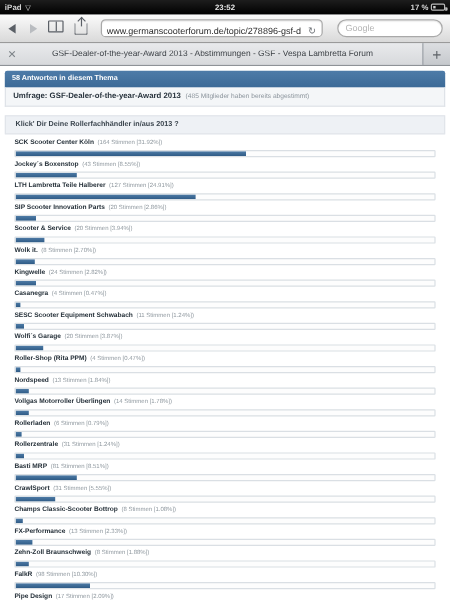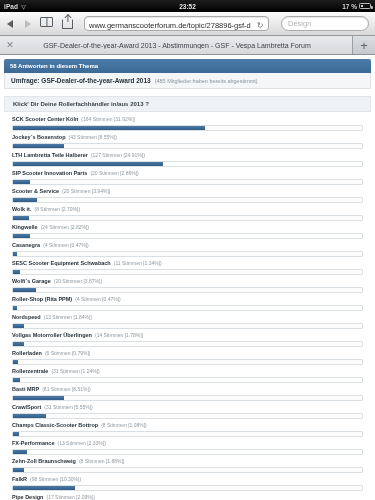--- a/index.html
+++ b/index.html
@@ -186,21 +186,21 @@
       <div class="book-icon"></div>
     </div>
   <div class="ico-btn">
       <div class="share-icon"></div>
     </div>
   <div class="urlbar">
     <span class="url-text">www.germanscooterforum.de/topic/278896-gsf-d</span>
     <span class="reload-icon">↻</span>
   </div>
   <div class="searchbar">
-    <span class="search-ph">Design</span>
+    <span class="search-ph">Google</span>
   </div>
 </div>
 
 <div class="tabbar">
   <div class="tab">
     <span class="tab-close">✕</span>
     <span class="tab-title">GSF-Dealer-of-the-year-Award 2013 - Abstimmungen - GSF - Vespa Lambretta Forum</span>
   </div>
   <div class="tab-add">+</div>
 </div>

